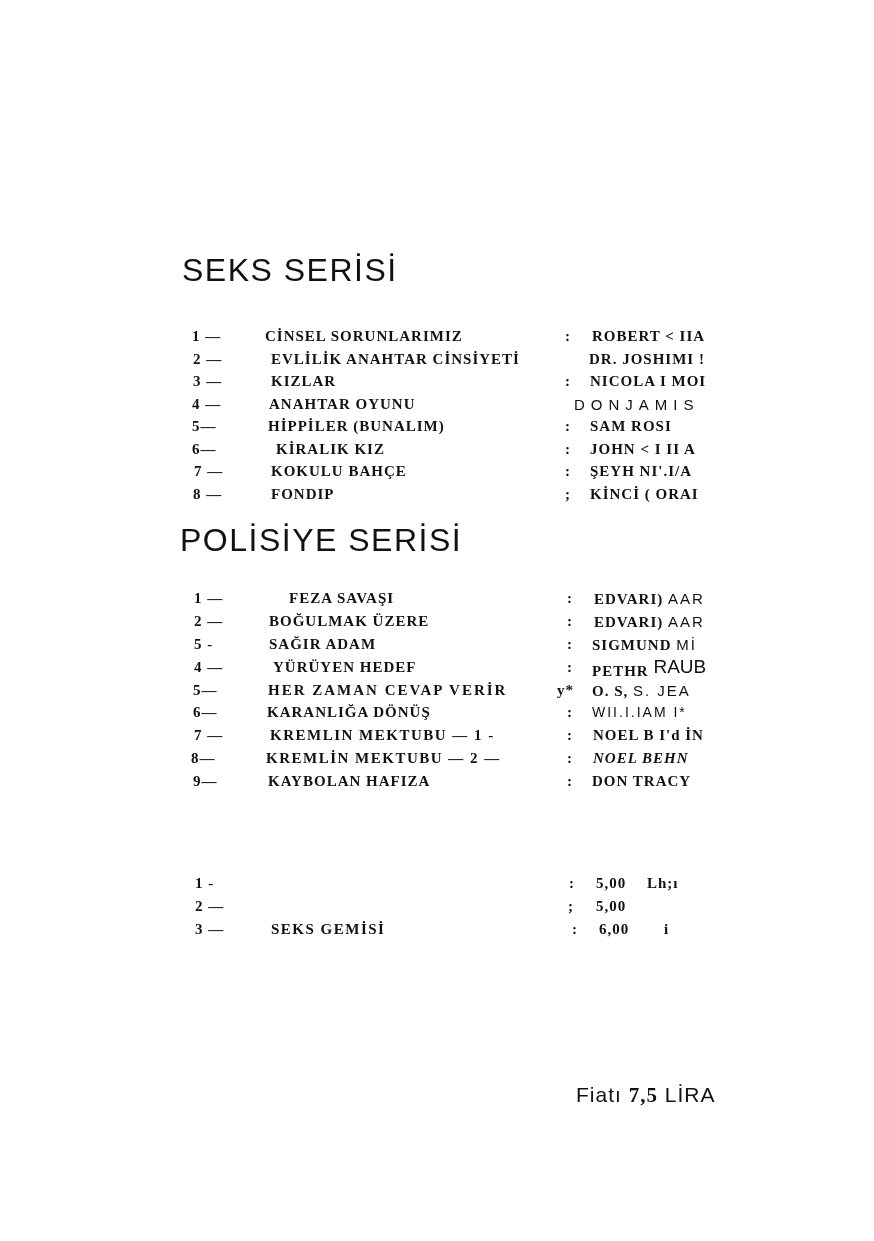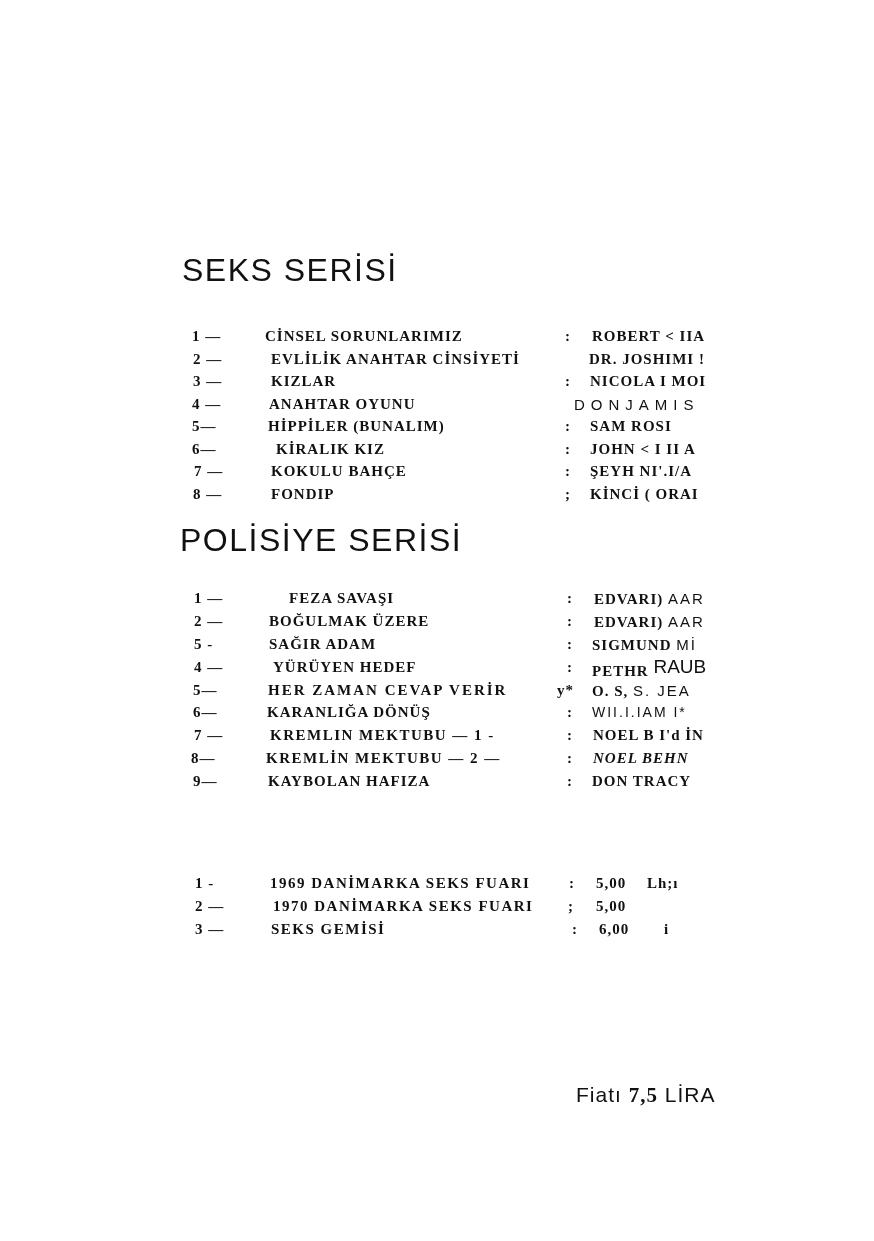--- a/index.html
+++ b/index.html
@@ -129,28 +129,26 @@
       <span style="left:268px;">KAYBOLAN  HAFIZA</span>
       <span style="left:567px;">:</span>
       <span style="left:592px;"><span style="position:static;">DON   TRACY</span><span style="position:static;"></span></span>
     </div>
   </div>
 
 
   <div>
     <div class="row" style="top:875px;">
       <span style="left:195px;">1 -</span>
-      <span style="left:270px; letter-spacing:1.5px;">1969  DANİMARKA   SEKS   FUARI</span>
       <span style="left:569px;">:</span>
       <span style="left:596px;">5,00</span>
       <span style="left:647px;">Lh;ı</span>
     </div>
     <div class="row" style="top:898px;">
       <span style="left:195px;">2 —</span>
-      <span style="left:273px; letter-spacing:1.5px;">1970  DANİMARKA   SEKS   FUARI</span>
       <span style="left:568px;">;</span>
       <span style="left:596px;">5,00</span>
       <span style="left:647px;"></span>
     </div>
     <div class="row" style="top:921px;">
       <span style="left:195px;">3 —</span>
       <span style="left:271px; letter-spacing:1.5px;">SEKS  GEMİSİ</span>
       <span style="left:572px;">:</span>
       <span style="left:599px;">6,00</span>
       <span style="left:664px;">i</span>

